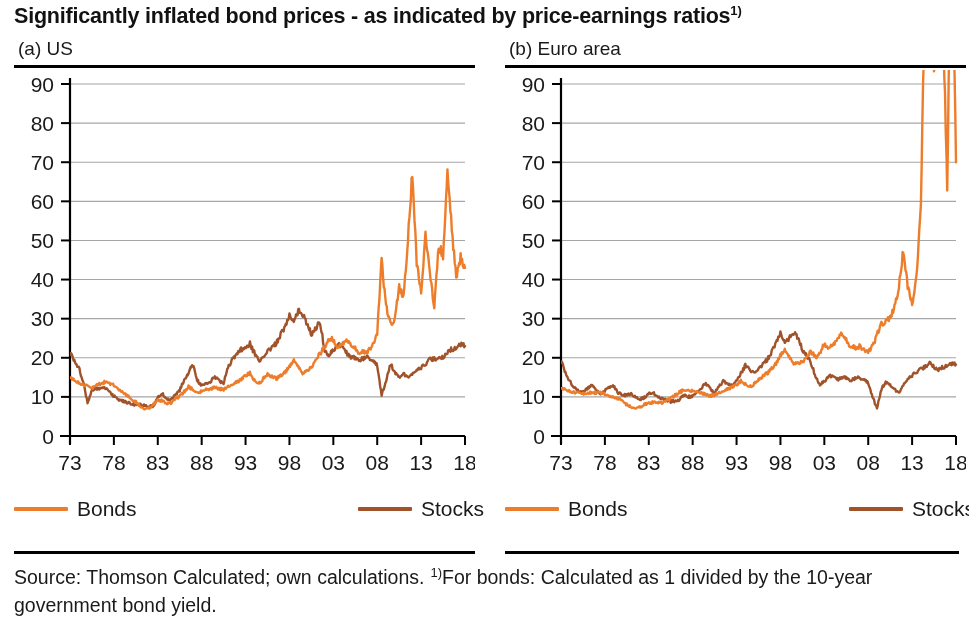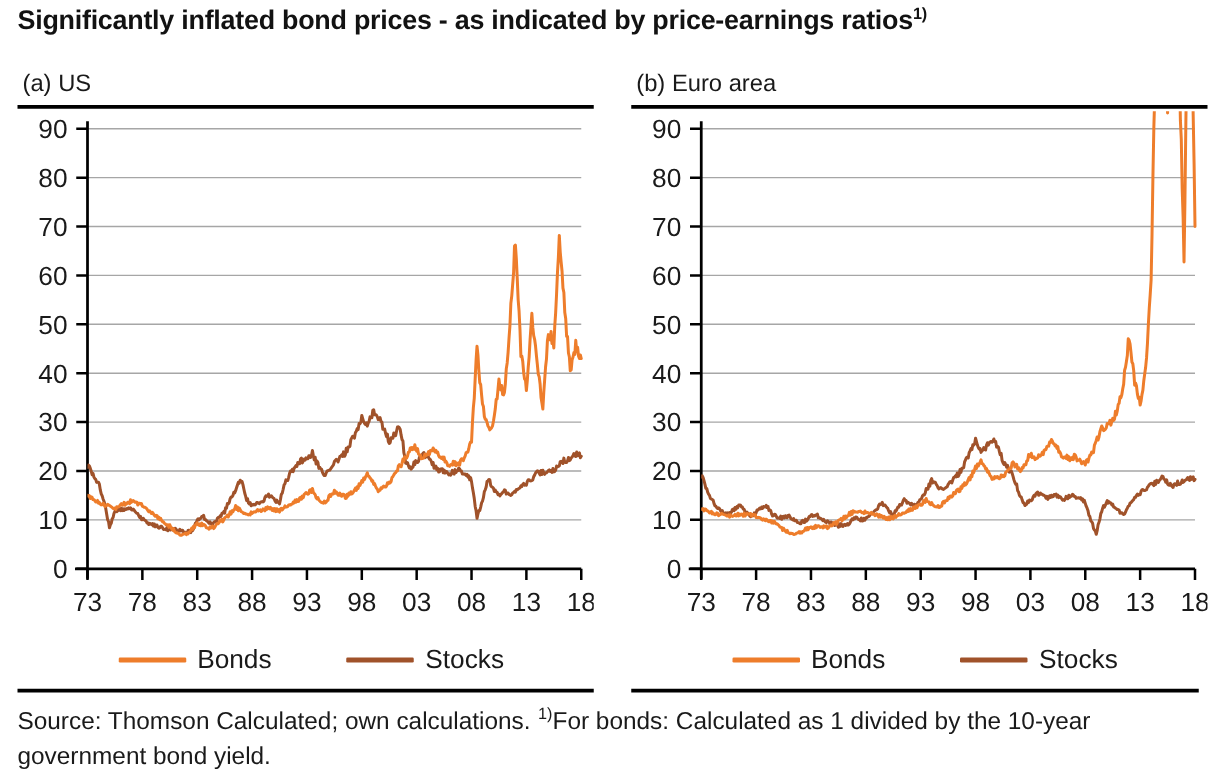--- a/index.html
+++ b/index.html
@@ -31,21 +31,21 @@
     color: #121212;
   }
   .title sup {
     font-size: 13px;
     font-weight: bold;
     vertical-align: super;
     line-height: 0;
   }
   .panel {
     position: absolute;
-    top: 55px;
+    top: 36px;
     width: 470px;
     height: 505px;
   }
   .panel-a { left: 14px; }
   .panel-b { left: 505px; }
   .panel-label {
     font-size: 19px;
     color: #1a1a1a;
     padding-left: 4px;
     height: 28px;
@@ -89,21 +89,21 @@
     fill: none;
     stroke-width: 2.4;
     stroke-linejoin: round;
     stroke-linecap: round;
   }
   .legend {
     position: relative;
     height: 44px;
     display: flex;
     align-items: center;
-    justify-content: center;
+    justify-content: space-between;
     gap: 60px;
     margin-top: 4px;
   }
   .legend-entry {
     display: flex;
     align-items: center;
     gap: 9px;
   }
   .legend-swatch {
     display: block;

